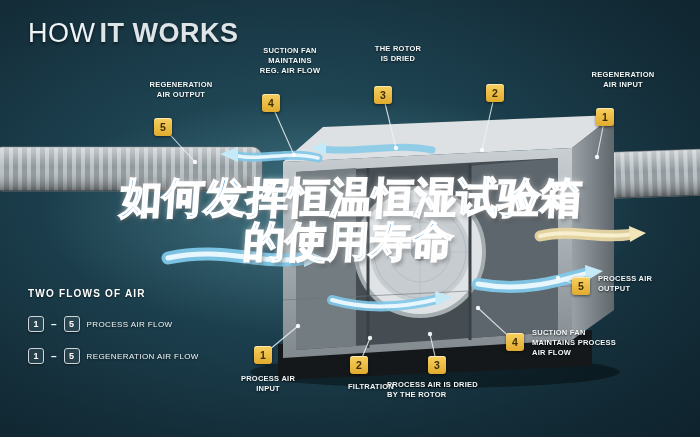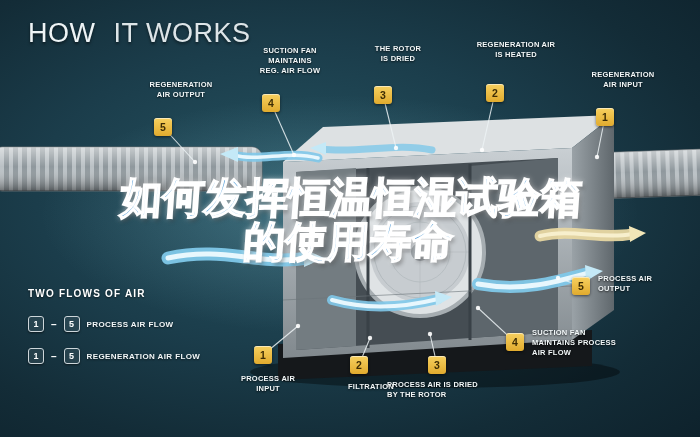--- a/index.html
+++ b/index.html
@@ -14,21 +14,21 @@
   }
   .bg-art { position: absolute; left: 0; top: 0; width: 700px; height: 437px; }
 
   .main-title {
     position: absolute; left: 28px; top: 18px;
     font-size: 27px; letter-spacing: .5px; color: #eef4f6;
     text-shadow: 0 2px 3px rgba(0,0,0,.5);
     white-space: nowrap;
   }
   .main-title .strong { font-weight: 400; }
-  .main-title .light { font-weight: 400; opacity: .92; margin-left: 18px; }
+  .main-title .light { font-weight: 700; opacity: .92; margin-left: 4px; }
 
   .callout-text {
     position: absolute;
     font-size: 7.5px; font-weight: 700; letter-spacing: .25px;
     color: #f2f7f8; line-height: 1.35;
     white-space: pre-line;
     text-shadow: 0 1px 2px rgba(0,0,0,.7);
   }
   .badge {
     position: absolute; width: 18px; height: 18px;
@@ -61,21 +61,21 @@
   }
   .legend-badge {
     width: 16px; height: 16px; border: 1px solid #cdd6da; border-radius: 3px;
     background: rgba(255,255,255,.07);
     color: #ffffff; font-size: 9px; font-weight: 700;
     display: flex; align-items: center; justify-content: center;
     box-shadow: 0 1px 2px rgba(0,0,0,.5);
   }
   .legend-dash { color: #ffffff; font-size: 10px; font-weight: 700; }
   .legend-label {
-    font-size: 8px; font-weight: 700; letter-spacing: .4px; color: #f2f7f8;
+    font-size: 8px; font-weight: 400; letter-spacing: .4px; color: #f2f7f8;
     text-shadow: 0 1px 2px rgba(0,0,0,.6); white-space: nowrap;
   }
 </style>
 </head>
 <body>
 
 <div class="canvas">
 
   <svg class="bg-art" viewBox="0 0 700 437">
     <defs>
@@ -198,22 +198,20 @@
 
   <div class="callout-text" style="left:242px; top:46px; width:96px; text-align:center;">SUCTION FAN
 MAINTAINS
 REG. AIR FLOW</div>
   <div class="badge" style="left:262px; top:94px;">4</div>
 
   <div class="callout-text" style="left:352px; top:44px; width:92px; text-align:center;">THE ROTOR
 IS DRIED</div>
   <div class="badge" style="left:374px; top:86px;">3</div>
 
-  <div class="callout-text" style="left:462px; top:40px; width:108px; text-align:center;">REGENERATION AIR
-IS HEATED</div>
   <div class="badge" style="left:486px; top:84px;">2</div>
 
   <div class="callout-text" style="left:574px; top:70px; width:98px; text-align:center;">REGENERATION
 AIR INPUT</div>
   <div class="badge" style="left:596px; top:108px;">1</div>
 
   <div class="badge" style="left:572px; top:277px;">5</div>
   <div class="callout-text" style="left:598px; top:274px; width:78px; text-align:left;">PROCESS AIR
 OUTPUT</div>
 

